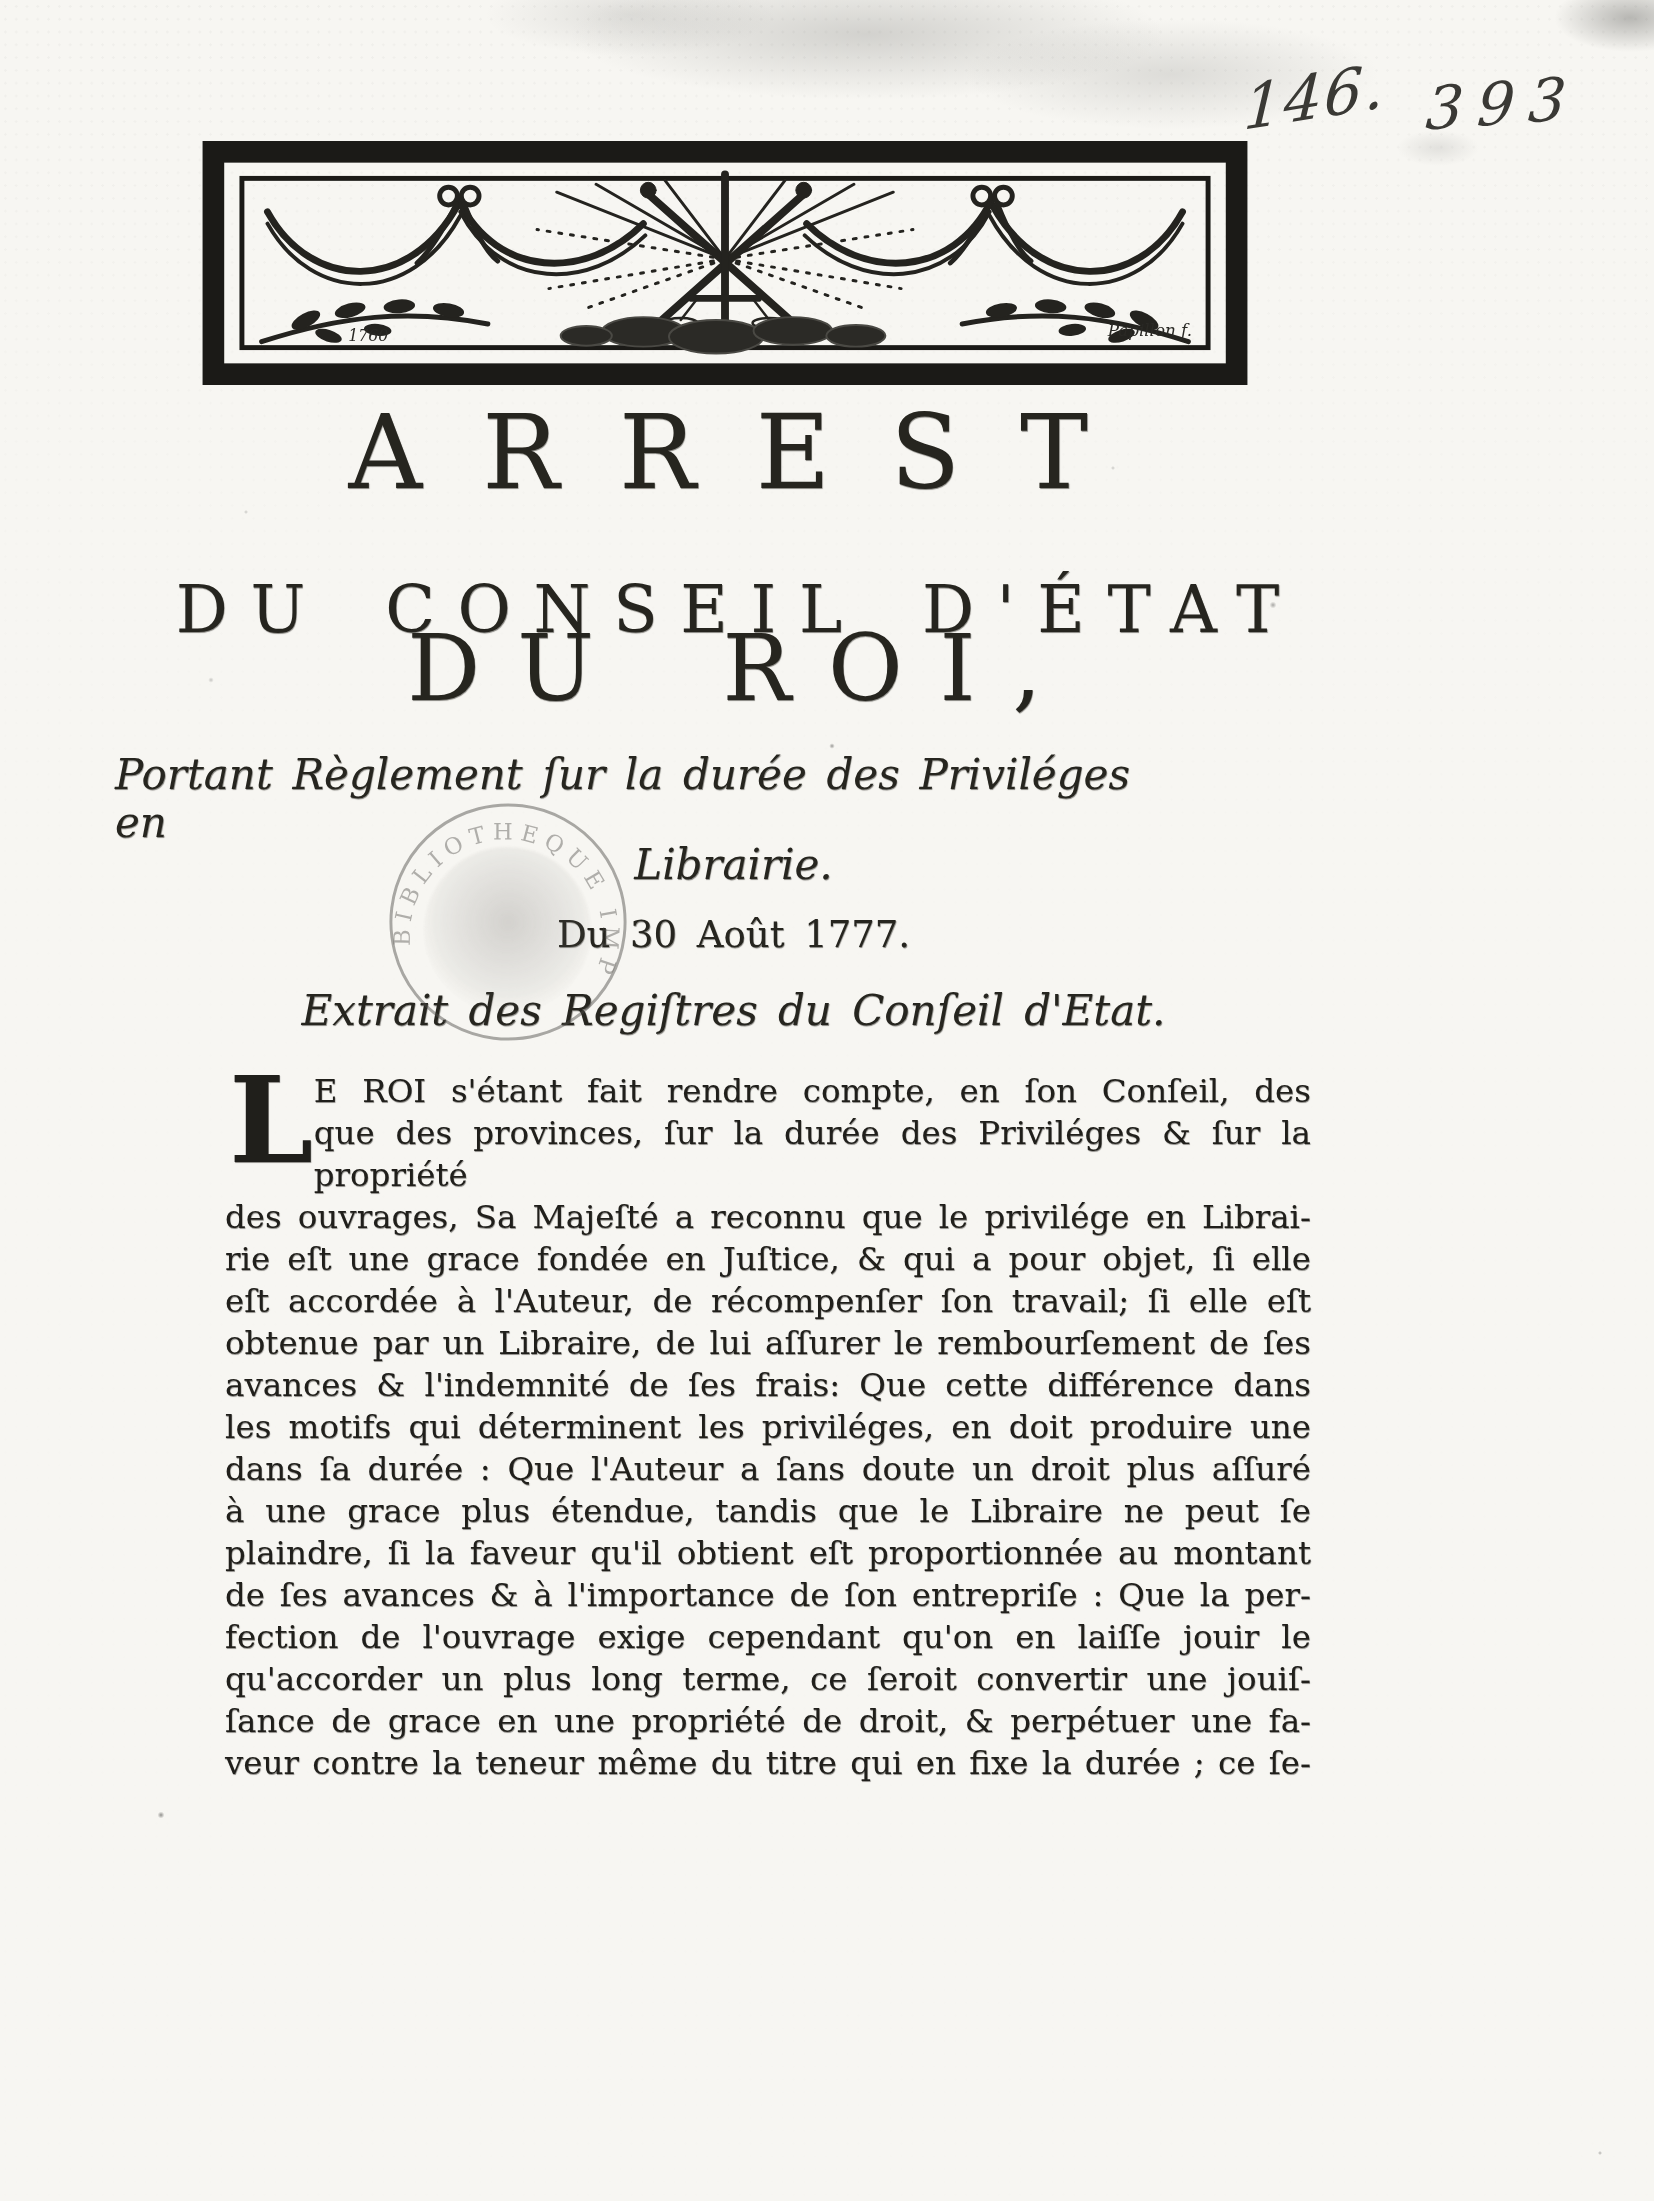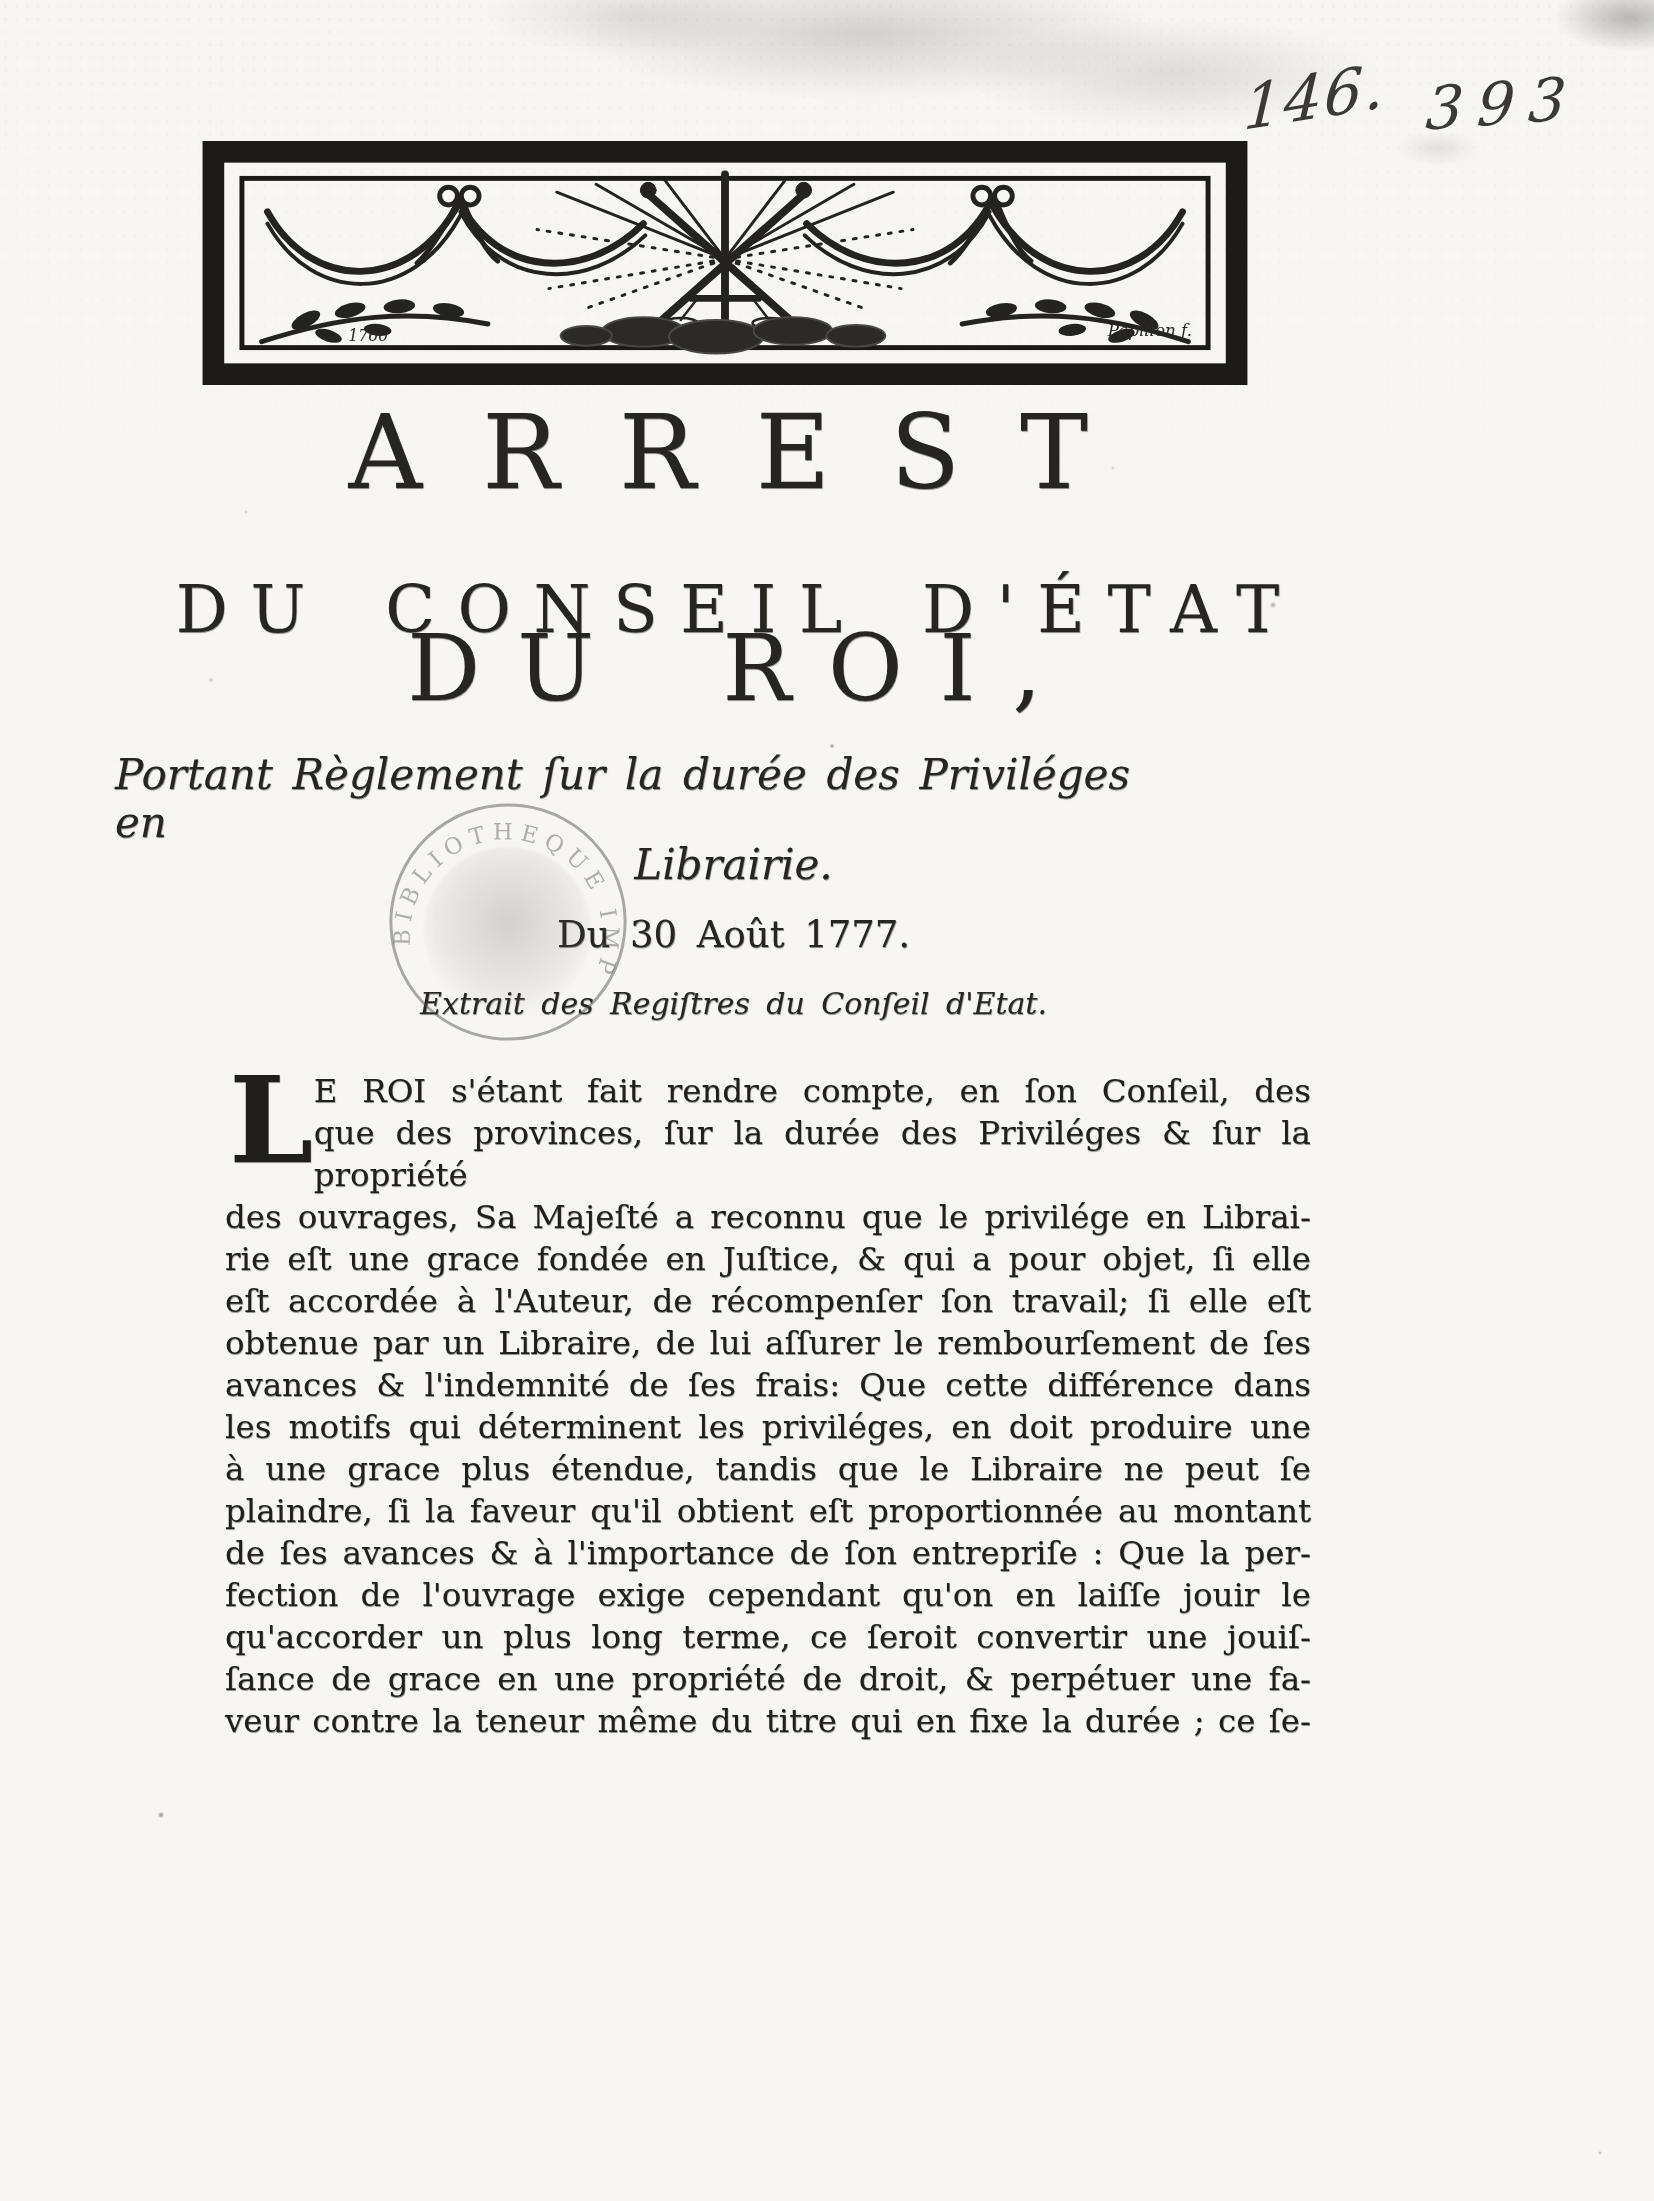--- a/index.html
+++ b/index.html
@@ -46,21 +46,21 @@
   .t1{position:absolute;left:0;top:402px;width:100%;font-size:102px;letter-spacing:60px;line-height:1;}
   .t1 span{padding-left:29.6px;}
   .t2{position:absolute;left:0;top:537px;width:100%;font-size:65px;letter-spacing:22.7px;word-spacing:13.8px;line-height:1;margin-top:40px;}
   .t2 span{padding-left:10.8px;}
   .t3{position:absolute;left:0;top:623px;width:100%;font-size:91px;letter-spacing:37px;word-spacing:25.6px;line-height:1;}
   .t3 span{padding-left:18.7px;}
   .sub1{position:absolute;left:115px;top:751px;width:1015px;font-size:42px;font-style:italic;
         text-align:justify;text-align-last:justify;line-height:1.15;word-spacing:5.9px;}
   .sub2{position:absolute;left:0;top:820px;width:100%;font-size:42px;font-style:italic;line-height:1.1;margin-top:22px;}
   .dateline{position:absolute;left:0;top:915px;width:100%;font-size:37px;line-height:1.1;word-spacing:7.9px;}
-  .extract{position:absolute;left:0;top:986px;width:100%;font-size:30px;font-style:italic;line-height:1.2;word-spacing:6.9px;}
+  .extract{position:absolute;left:0;top:986px;width:100%;font-size:42px;font-style:italic;line-height:1.2;word-spacing:6.9px;}
   
   .stamp{position:absolute;left:386px;top:800px;width:244px;height:244px;z-index:4;
          transform:rotate(7deg);opacity:.85;pointer-events:none;}
   .stamp .blob{position:absolute;left:39px;top:47px;width:167px;height:167px;border-radius:50%;
          background:radial-gradient(circle at 50% 45%, rgba(95,93,90,.28), rgba(120,118,115,.10) 60%, transparent 75%);
          filter:blur(1px);}
   
   .bodytext{position:absolute;left:225px;top:1070px;width:1086px;z-index:2;font-size:32.5px;line-height:42px;}
   .dropcap{float:left;width:71px;height:85px;margin:2px 13.8px 0 3.9px;
            font-size:120px;line-height:95px;font-weight:bold;overflow:visible;}
@@ -200,20 +200,21 @@
   <div class="bodytext">
     <div class="dropcap">L</div>
     <div class="bl">E ROI s'étant fait rendre compte, en ſon Conſeil, des</div>
     <div class="bl">que des provinces, ſur la durée des Priviléges &amp; ſur la propriété</div>
     <div class="bl">des ouvrages, Sa Majeſté a reconnu que le privilége en Librai-</div>
     <div class="bl">rie eſt une grace fondée en Juſtice, &amp; qui a pour objet, ſi elle</div>
     <div class="bl">eſt accordée à l'Auteur, de récompenſer ſon travail; ſi elle eſt</div>
     <div class="bl">obtenue par un Libraire, de lui aſſurer le rembourſement de ſes</div>
     <div class="bl">avances &amp; l'indemnité de ſes frais: Que cette différence dans</div>
     <div class="bl">les motifs qui déterminent les priviléges, en doit produire une</div>
+    <div class="bl">dans ſa durée : Que l'Auteur a ſans doute un droit plus aſſuré</div>
     <div class="bl">à une grace plus étendue, tandis que le Libraire ne peut ſe</div>
     <div class="bl">plaindre, ſi la faveur qu'il obtient eſt proportionnée au montant</div>
     <div class="bl">de ſes avances &amp; à l'importance de ſon entrepriſe : Que la per-</div>
     <div class="bl">fection de l'ouvrage exige cependant qu'on en laiſſe jouir le</div>
     <div class="bl">qu'accorder un plus long terme, ce ſeroit convertir une jouiſ-</div>
     <div class="bl">ſance de grace en une propriété de droit, &amp; perpétuer une fa-</div>
     <div class="bl">veur contre la teneur même du titre qui en fixe la durée ; ce ſe-</div>
   </div>
 
 </div>

